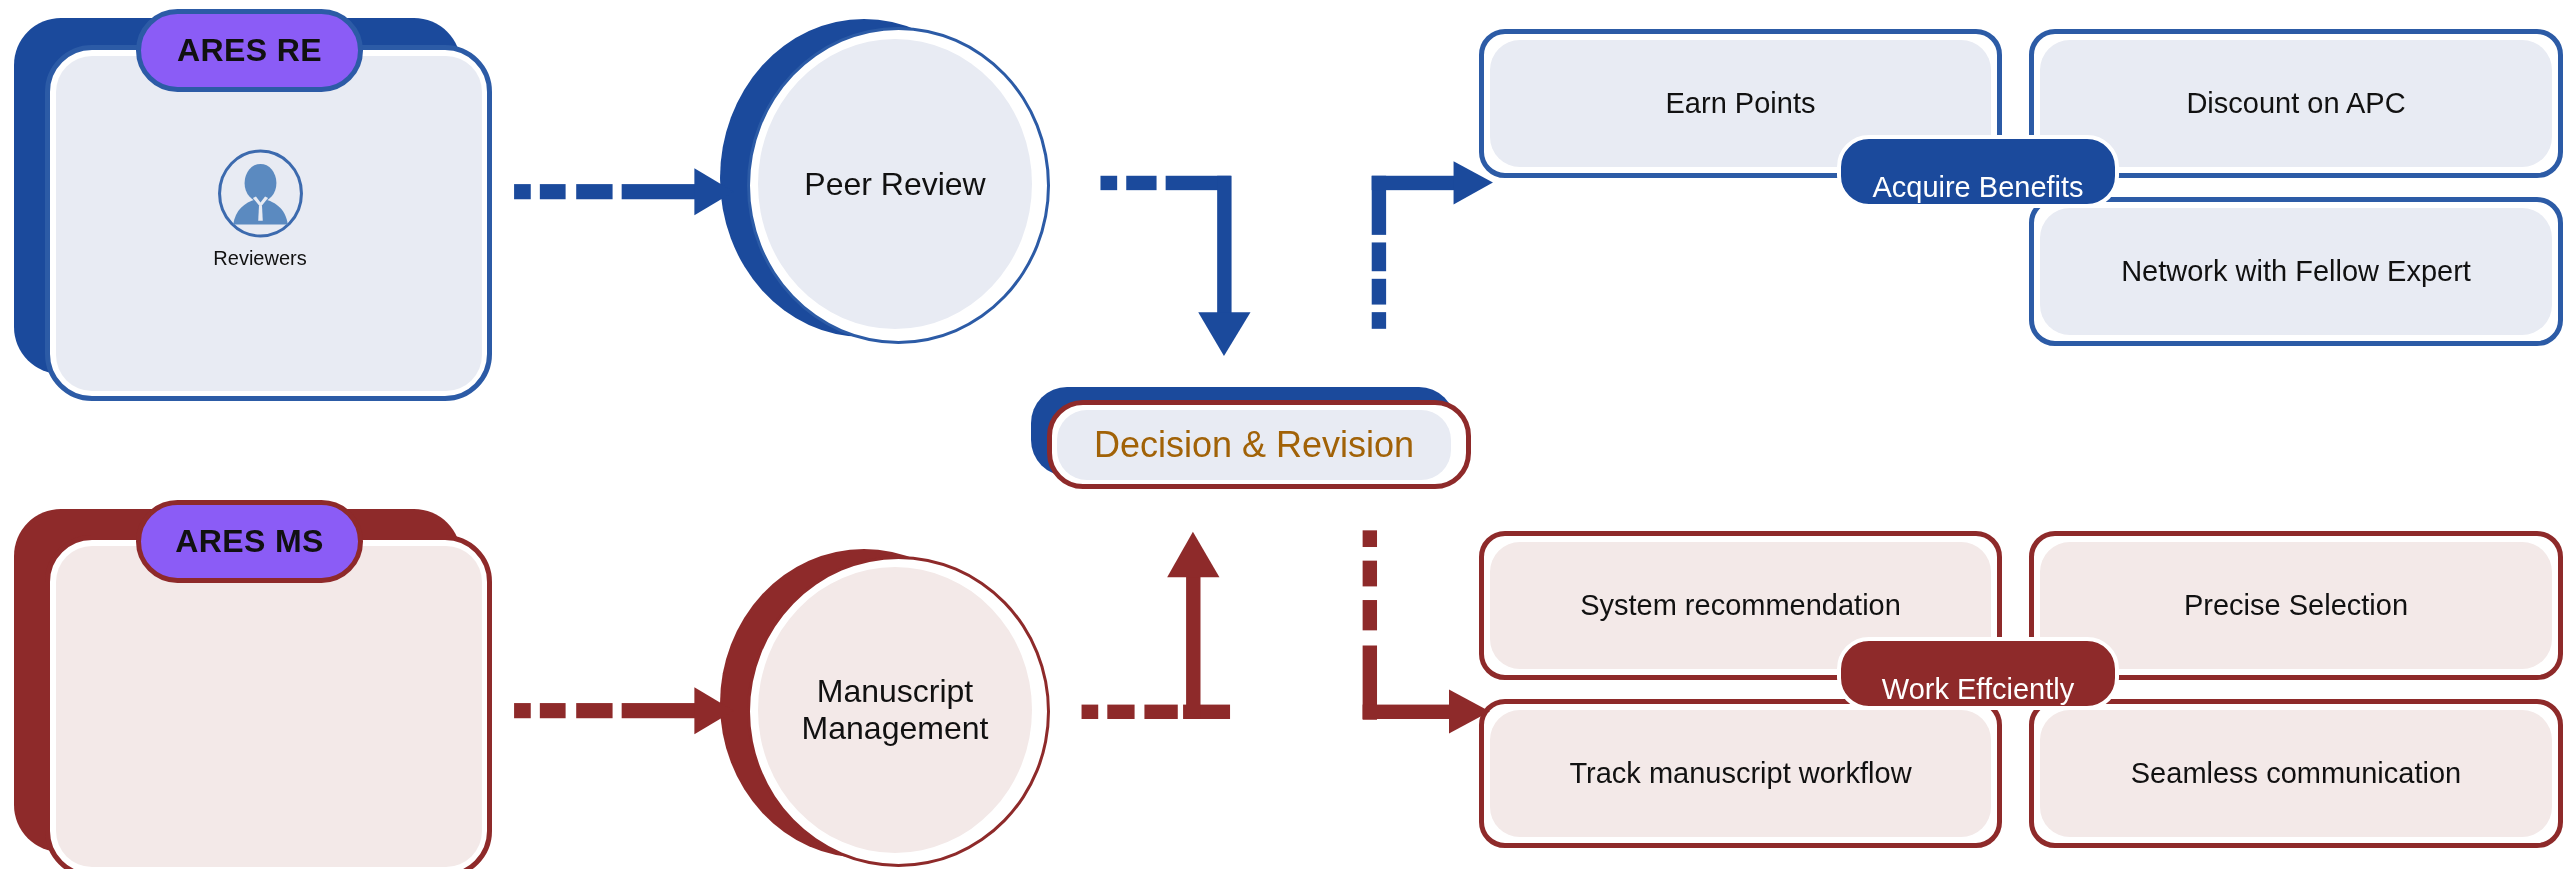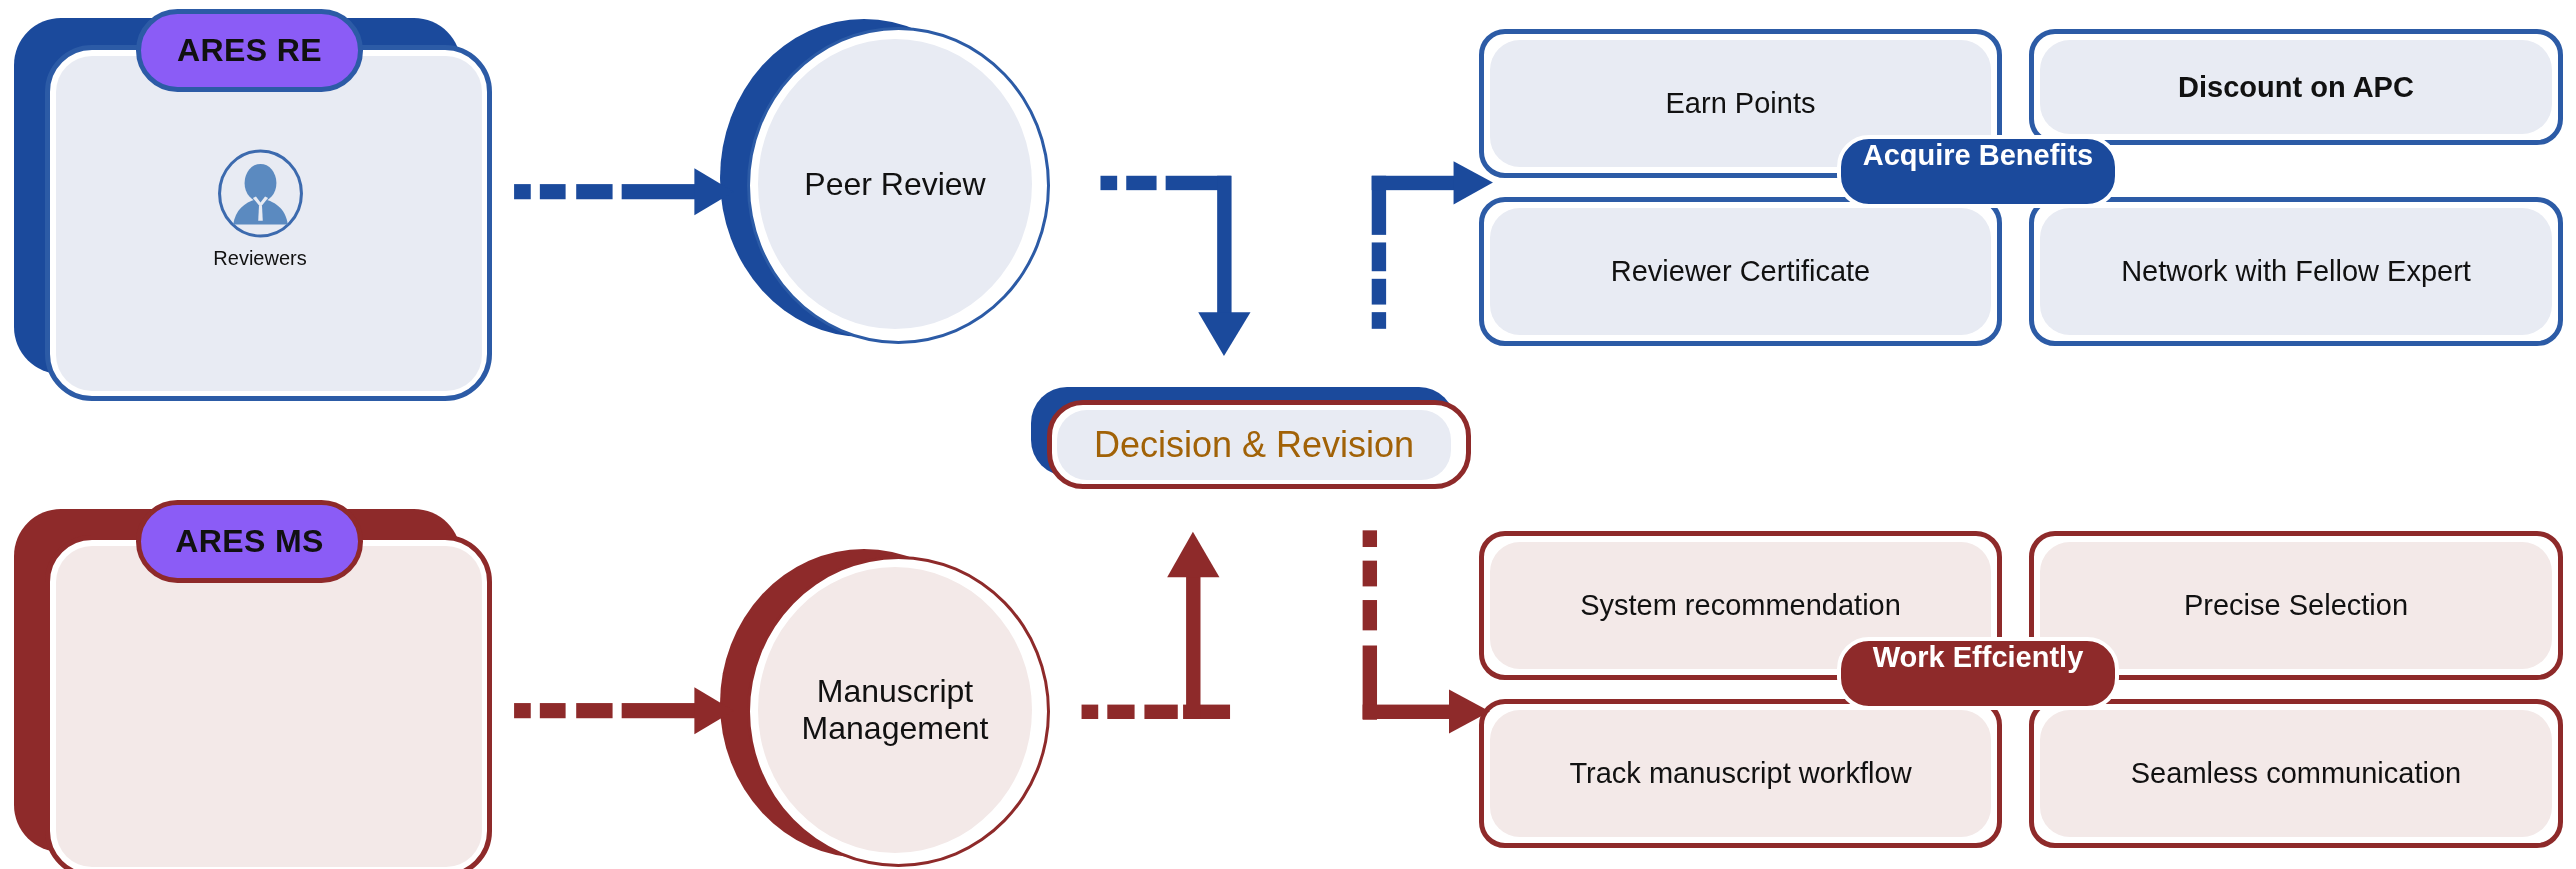--- a/index.html
+++ b/index.html
@@ -41,23 +41,23 @@
   .quad{position:absolute;}
   .qbox{position:absolute;box-sizing:border-box;border-radius:26px;background:#fff;
         display:flex;align-items:center;justify-content:center;}
   .qbox-inner{position:absolute;border-radius:30px;display:flex;align-items:center;justify-content:center;
               text-align:center;font-size:29px;color:#111;padding:0 10.6px;box-sizing:border-box;}
   .qbox-blue{border:5.3px solid #2C5BA6;}
   .qbox-blue .qbox-inner{background:#E8EBF3;}
   .qbox-red{border:5.3px solid #8E2A2A;}
   .qbox-red .qbox-inner{background:#F3E9E8;}
 
-  .pill{position:absolute;display:flex;align-items:flex-start;justify-content:center;
+  .pill{position:absolute;display:flex;align-items:flex-end;justify-content:center;
         border-radius:32px;color:#fff;font-size:29px;white-space:nowrap;
-        box-sizing:border-box;border:4.5px solid #ffffff;font-weight:bold;}
+        box-sizing:border-box;border:4.5px solid #ffffff;}
   .pill-blue{background:#1B4A9C;}
   .pill-red {background:#8E2A2A;}
 
   
   .dec-back{position:absolute;border-radius:36px;background:#1B4A9C;}
   .dec-front{position:absolute;border-radius:36px;background:#fff;border:5.3px solid #8E2A2A;box-sizing:border-box;}
   .dec-inner{position:absolute;border-radius:30px;background:#E8EBF3;}
   .dec-text{position:absolute;display:flex;align-items:center;justify-content:center;
             font-size:36px;color:#a16207;white-space:nowrap;text-align:right;}
 
@@ -91,27 +91,24 @@
   <div class="circ-main abs" style="left:747px;top:26.5px;width:303px;height:317px;border:3.8px solid #2C5BA6;"></div>
   <div class="circ-fill abs" style="left:758px;top:39px;width:274px;height:290px;background:#E8EBF3;"></div>
   <div class="circ-text" style="left:758px;top:39px;width:274px;height:290px;">Peer Review</div>
 
   <div class="quad" style="left:1479px;top:29px;width:1084px;height:318px;">
 
     <div class="qbox qbox-blue" style="left:0px;top:0px;width:523px;height:149px;">
       <div class="qbox-inner" style="left:6px;top:6px;right:6px;bottom:6px;width:auto;height:auto;">Earn Points</div>
     </div>
 
-    <div class="qbox qbox-blue" style="left:550px;top:0px;width:534px;height:116px;font-weight:bold;">
+    <div class="qbox qbox-blue" style="left:550px;top:0px;width:534px;height:149px;">
       <div class="qbox-inner" style="left:6px;top:6px;right:6px;bottom:6px;width:auto;height:auto;">Discount on APC</div>
     </div>
 
-    <div class="qbox qbox-blue" style="left:0px;top:168px;width:523px;height:149px;">
-      <div class="qbox-inner" style="left:6px;top:6px;right:6px;bottom:6px;width:auto;height:auto;">Reviewer Certificate</div>
-    </div>
 
     <div class="qbox qbox-blue" style="left:550px;top:168px;width:534px;height:149px;">
       <div class="qbox-inner" style="left:6px;top:6px;right:6px;bottom:6px;width:auto;height:auto;">Network with Fellow Expert</div>
     </div>
 
     <div class="pill pill-blue" style="left:358px;top:106px;width:282px;height:73px;">
       <span>Acquire Benefits</span>
     </div>
   </div>
 

